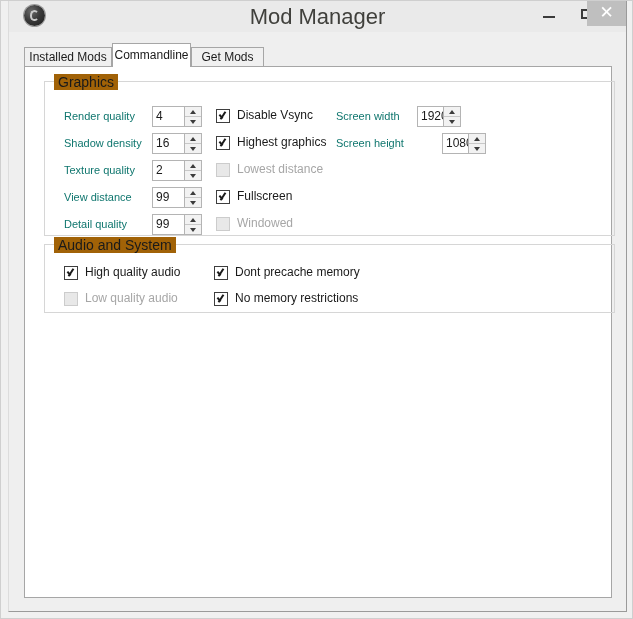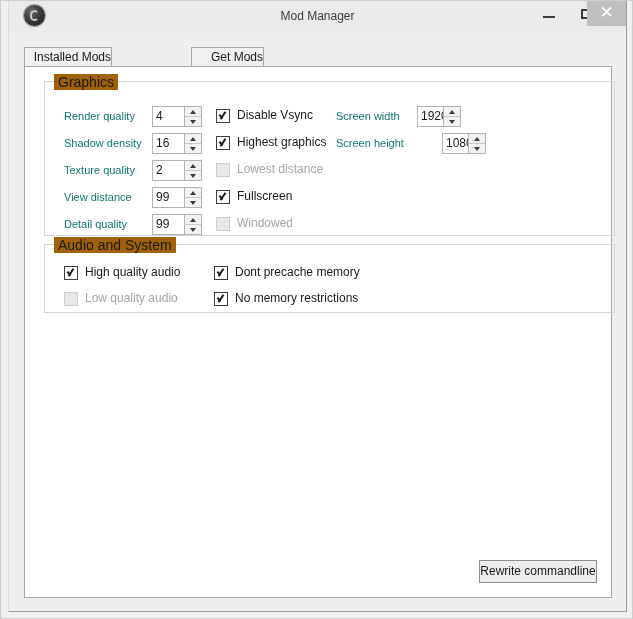--- a/index.html
+++ b/index.html
@@ -64,21 +64,21 @@
     border-right-color: transparent;
     box-sizing: border-box;
   }
   .title-text {
     position: absolute;
     left: 0; top: 0;
     width: 617px;
     height: 31px;
     line-height: 31px;
     text-align: center;
-    font-size: 12px;
+    font-size: 22px;
     color: #40403c;
   }
   .win-btn {
     position: absolute;
     top: 0;
     height: 25px;
     width: 38px;
     background: transparent;
     border: none;
     padding: 0;
@@ -137,21 +137,20 @@
     border-bottom: none;
     font-size: 12px;
     color: #1a1a1a;
     text-align: center;
     cursor: default;
   }
   .tab.inactive {
     top: 4px;
     height: 19px;
     line-height: 18px;
-    text-align: right;
   }
   .tab.active {
     top: 0px;
     height: 24px;
     line-height: 22px;
     background: #ffffff;
     border-color: #a6a6a6;
     z-index: 3;
   }
   .tab-0 { left: 0px;   width: 88px; }
@@ -322,20 +321,21 @@
         <span class="glyph-max"></span>
       </button>
       <button class="win-btn btn-close">
         <span class="glyph-close">✕</span>
       </button>
     </div>
 
 
     <div class="tabstrip">
       <div class="tab inactive tab-0">Installed Mods</div>
+      <div class="tab active tab-1">Commandline</div>
       <div class="tab inactive tab-2">Get Mods</div>
     </div>
 
     <div class="tabpanel">
 
       <div class="groupbox group-graphics">
         <div class="group-title">Graphics</div>
 
         <div class="field-label" style="left:19px; top:28px;">Render quality</div>
         <div class="field-label" style="left:19px; top:55px;">Shadow density</div>
@@ -446,17 +446,16 @@
           <span class="cb-label">Dont precache memory</span>
         </div>
         <div class="checkrow" style="left:169px; top:47px;">
           <span class="cbox">
               <span class="tick"></span>
             </span>
           <span class="cb-label">No memory restrictions</span>
         </div>
       </div>
 
-      <button class="action-button">Rewrite commandline</button>
 
     </div>
   </div>
 </div>
 
 </body></html>

